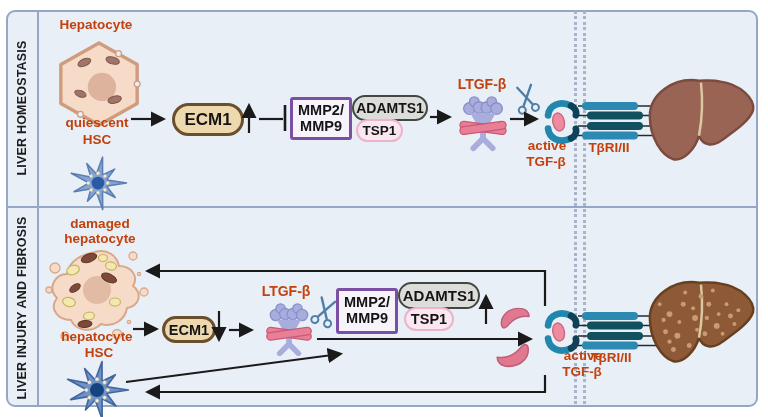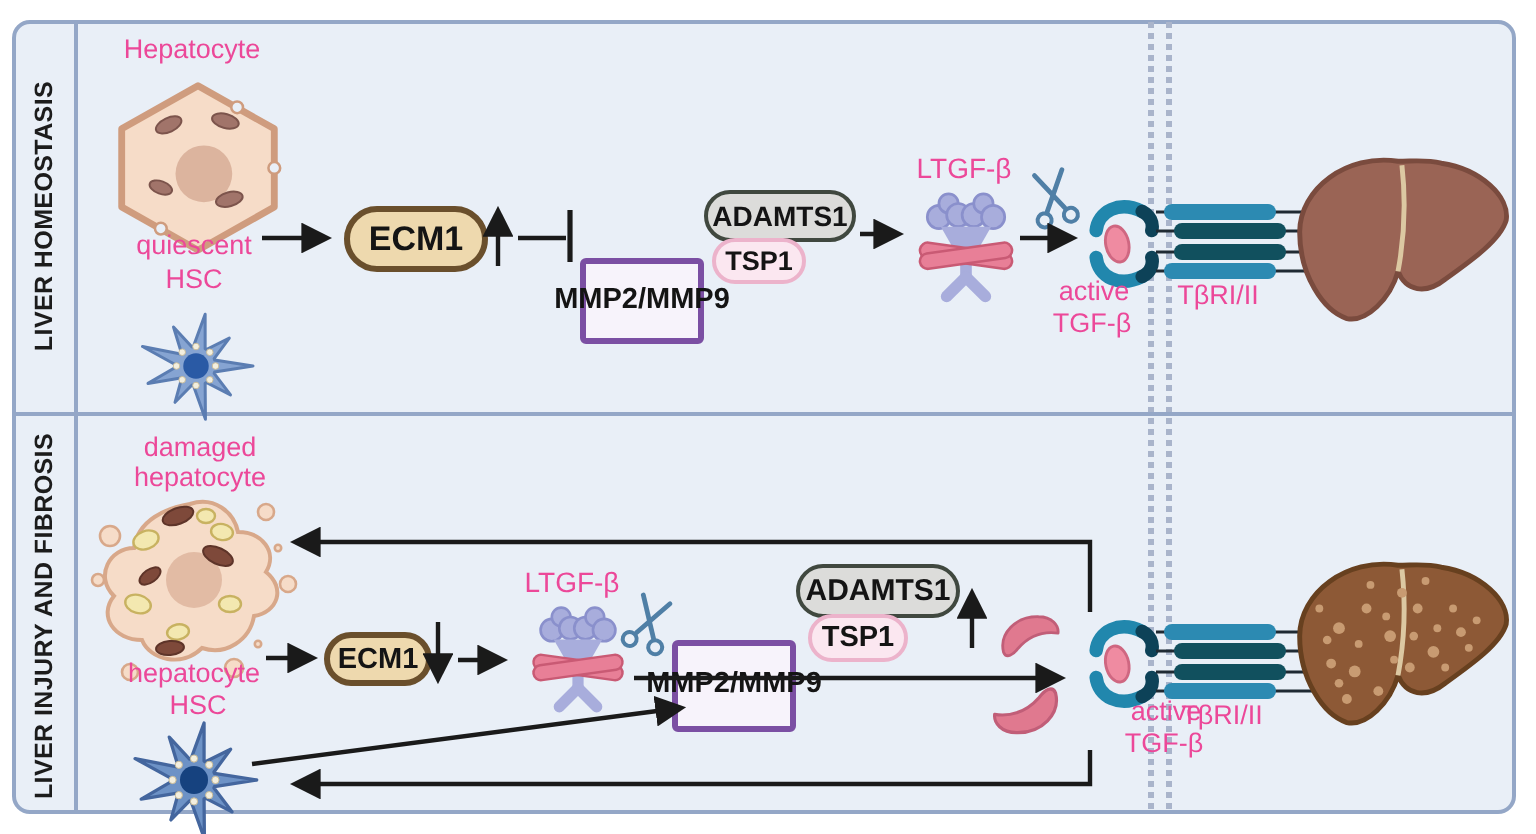--- a/index.html
+++ b/index.html
@@ -6,27 +6,27 @@
   .canvas{position:relative;width:768px;height:417px;background:#fff;overflow:hidden;
           font-family:"Liberation Sans",sans-serif;color:var(--ink,#141414);}
   .frame{position:absolute;left:6px;top:10px;width:752px;height:397px;box-sizing:border-box;
          border:2px solid var(--frame-border,#94a7c7);border-radius:9px;background:var(--bg,#e9eff7);}
   .vdivider{position:absolute;left:37px;top:10px;width:2px;height:397px;background:var(--frame-border,#94a7c7);}
   .hdivider{position:absolute;left:6px;top:206px;width:752px;height:2px;background:var(--frame-border,#94a7c7);}
   .membrane{position:absolute;top:11px;height:395px;width:3px;
             background-image:repeating-linear-gradient(to bottom,var(--membrane,#a9b4cb) 0 3px,transparent 3px 5.5px);}
   .side-label{position:absolute;left:22px;transform:translate(-50%,-50%) rotate(-90deg);
               font-weight:700;font-size:12.5px;letter-spacing:.2px;white-space:nowrap;color:#1c1c1c;}
-  .lbl{position:absolute;transform:translateX(-50%);font-weight:400;font-size:13.5px;
-       white-space:nowrap;line-height:1.1;color:#ec4899;}
+  .lbl{position:absolute;transform:translateX(-50%);font-weight:700;font-size:13.5px;
+       white-space:nowrap;line-height:1.1;color:#c2410c;}
   .pill{position:absolute;display:flex;align-items:center;justify-content:center;
         font-weight:700;box-sizing:border-box;color:#141414;}
   .pill.ecm1{background:var(--ecm1-fill,#eed9ae);border:3px solid var(--ecm1-border,#6a4f2c);border-radius:17px;align-items:center;}
   .pill.mmp{background:var(--mmp-fill,#f7f3fb);border:3px solid var(--mmp-border,#7b4fa3);border-radius:3px;
-            flex-direction:row;line-height:1.08;margin-top:32px;}
+            flex-direction:column;line-height:1.08;}
   .pill.adamts{background:var(--adamts1-fill,#dcdcda);border:2.5px solid var(--adamts1-border,#40483f);border-radius:14px;justify-content:center;}
   .pill.tsp{background:var(--tsp1-fill,#fbe7f0);border:2.5px solid var(--tsp1-border,#ecb3cb);border-radius:12px;}
   .art{position:absolute;}
   .arrows{position:absolute;left:0;top:0;pointer-events:none;}
 </style>
 </head>
 <body>
 
 <div class="canvas">
 

